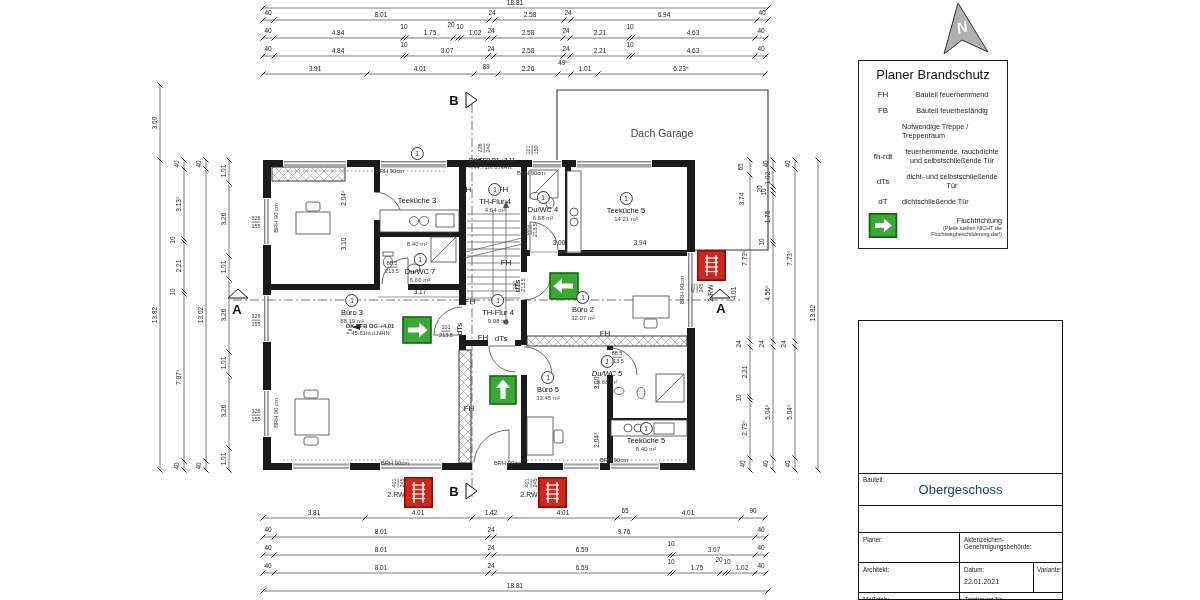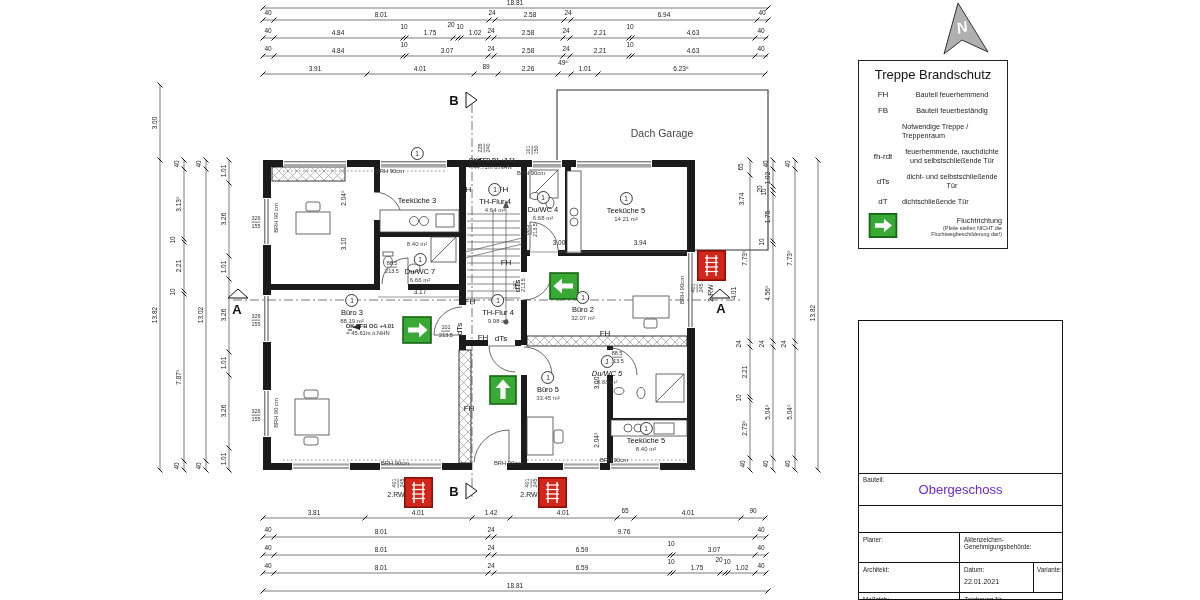--- a/index.html
+++ b/index.html
@@ -34,21 +34,21 @@
   .legend-title{font-size:13px;color:#111;text-align:center;margin-bottom:8px;}
   .leg-row{display:flex;align-items:center;margin-bottom:7px;}
   .leg-key{width:38px;flex:none;text-align:center;font-size:8px;color:#222;}
   .leg-text{flex:1;font-size:7.2px;color:#222;text-align:center;line-height:1.25;}
   .leg-note{font-size:5.4px;color:#333;line-height:1.2;}
   
   .tblock{position:absolute;left:858px;top:320px;width:205px;height:280px;border:1.4px solid #111;
     background:#fff;box-sizing:border-box;overflow:hidden;}
   .tb-row{position:absolute;left:0;width:100%;border-top:1.2px solid #111;box-sizing:border-box;}
   .tb-lab{position:absolute;font-size:6.3px;color:#222;}
-  .tb-val{font-size:13px;color:#6d28d9;text-align:center;}
+  .tb-val{font-size:13px;color:#0c4a6e;text-align:center;}
   .tb-cell{position:absolute;border-left:1.2px solid #111;box-sizing:border-box;height:100%;}
 </style>
 </head>
 <body>
 
 <div id="sheet">
 
 <svg id="plan-svg" width="1200" height="600" viewBox="0 0 1200 600">
   <defs>
     <pattern id="xh" width="9" height="9" patternUnits="userSpaceOnUse">
@@ -686,21 +686,21 @@
         <span class="ra">6.68 m²</span>
       </div>
       <div class="room" style="left: 646px; top: 437px;">
         <span class="rc">1</span>
         <span class="rn">Teeküche 5</span>
         <span class="ra">8.40 m²</span>
       </div>
     </div>
 
 <div class="legend">
-  <div class="legend-title">Treppe Brandschutz</div>
+  <div class="legend-title">Planer Brandschutz</div>
 
   <div class="leg-row">
     <span class="leg-key">FH</span>
     <span class="leg-text">Bauteil feuerhemmend</span>
   </div>
   <div class="leg-row">
     <span class="leg-key">FB</span>
     <span class="leg-text">Bauteil feuerbeständig</span>
   </div>
   <div class="leg-row">

